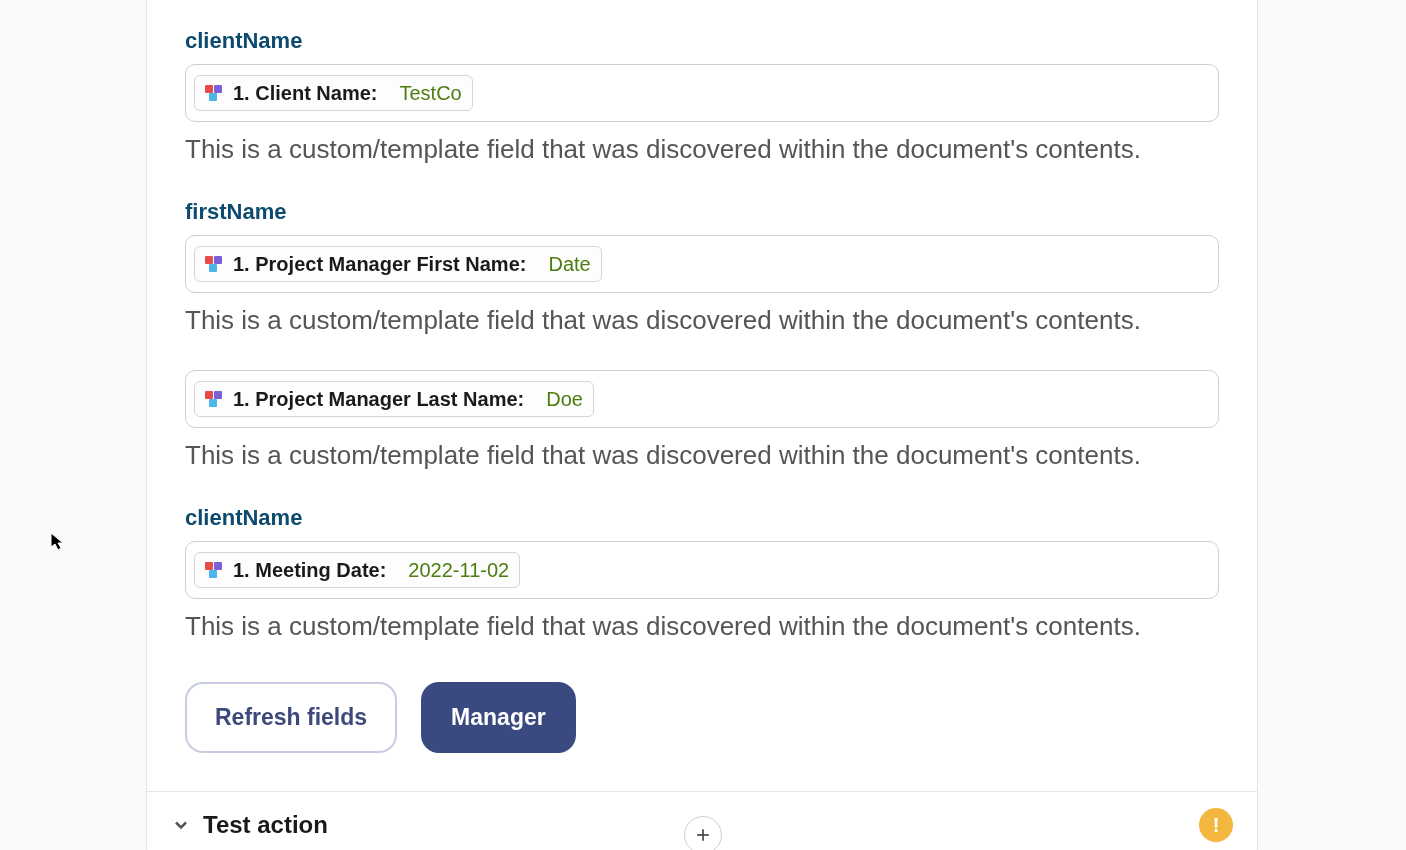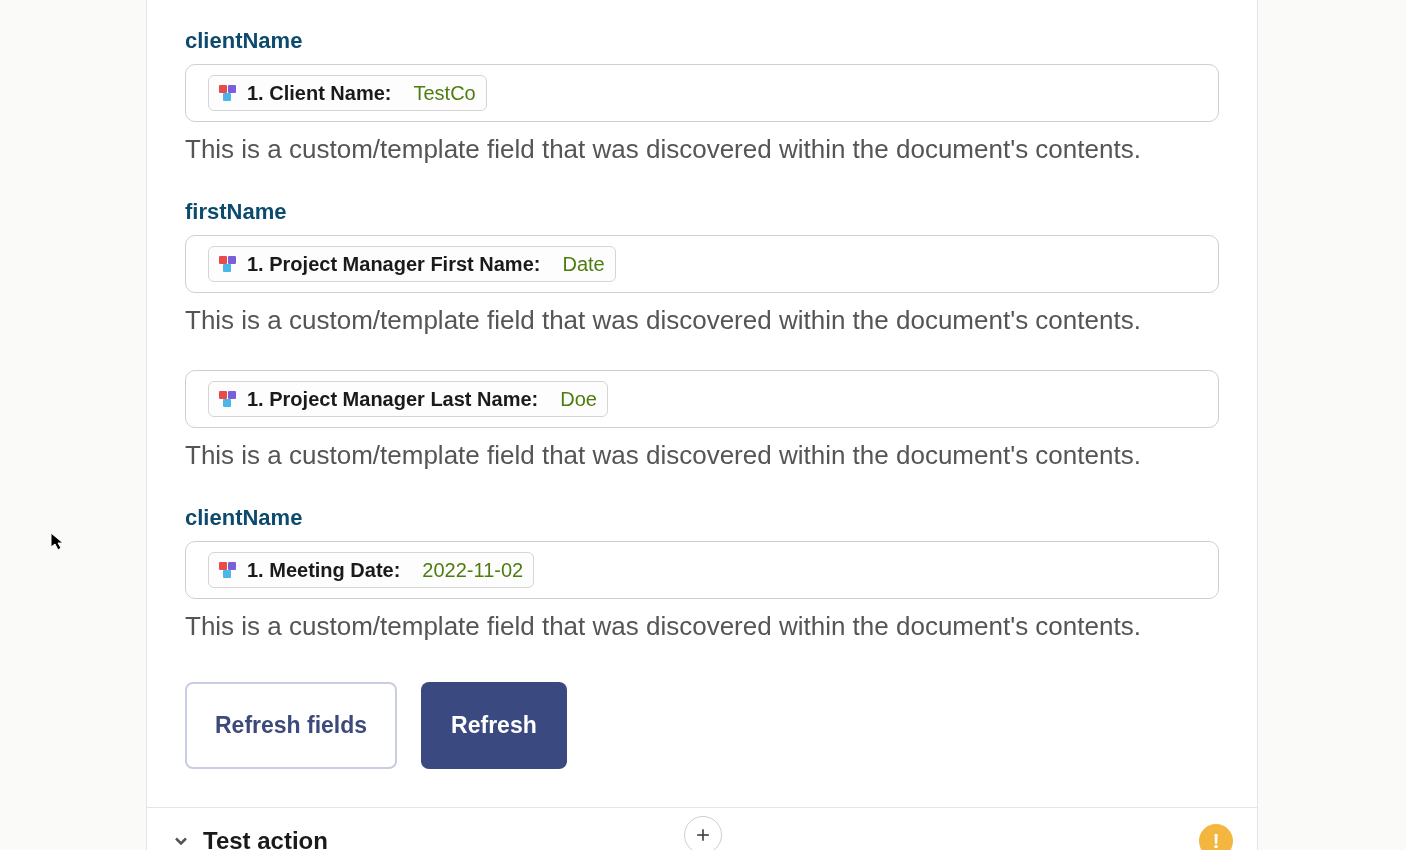--- a/index.html
+++ b/index.html
@@ -39,21 +39,21 @@
     }
     .field-label {
       font-size: 22px;
       font-weight: 600;
       color: #0c4a6e;
       margin-bottom: 10px;
     }
     .field-input {
       border: 1.5px solid #cfcfcf;
       border-radius: 10px;
-      padding: 10px 22px;
+      padding: 10px 8px;
       min-height: 56px;
       display: flex;
       align-items: center;
       cursor: text;
     }
     .pill {
       display: inline-flex;
       align-items: center;
       border: 1px solid #d5d5d5;
       border-radius: 6px;
@@ -95,22 +95,22 @@
     }
     .button-row {
       display: flex;
       gap: 24px;
       margin-top: 38px;
       margin-bottom: 18px;
     }
     .btn {
       font-size: 23px;
       font-weight: 600;
-      padding: 28px 28px;
-      border-radius: 8px;
+      padding: 20px 28px;
+      border-radius: 18px;
       cursor: pointer;
       border: 2px solid transparent;
     }
     .btn-secondary {
       background: #ffffff;
       border: 2px solid #c9cde2;
       color: #3c497a;
     }
     .btn-primary {
       background: #3a4a80;
@@ -239,21 +239,21 @@
           </span>
           <span class="pill-label">1. Meeting Date:</span>
           <span class="pill-value">2022-11-02</span>
         </span>
       </div>
       <div class="field-description">This is a custom/template field that was discovered within the document's contents.</div>
     </div>
 
     <div class="button-row">
       <button class="btn btn-secondary">Refresh fields</button>
-      <button class="btn btn-primary">Refresh</button>
+      <button class="btn btn-primary">Manager</button>
     </div>
   </div>
 
   <div class="test-action-row">
     <div class="test-action-left">
       <svg class="chevron-down" viewBox="0 0 24 24" fill="none" stroke="currentColor" stroke-width="3">
         <polyline points="6 9 12 15 18 9"></polyline>
       </svg>
       <span class="test-action-label">Test action</span>
     </div>

